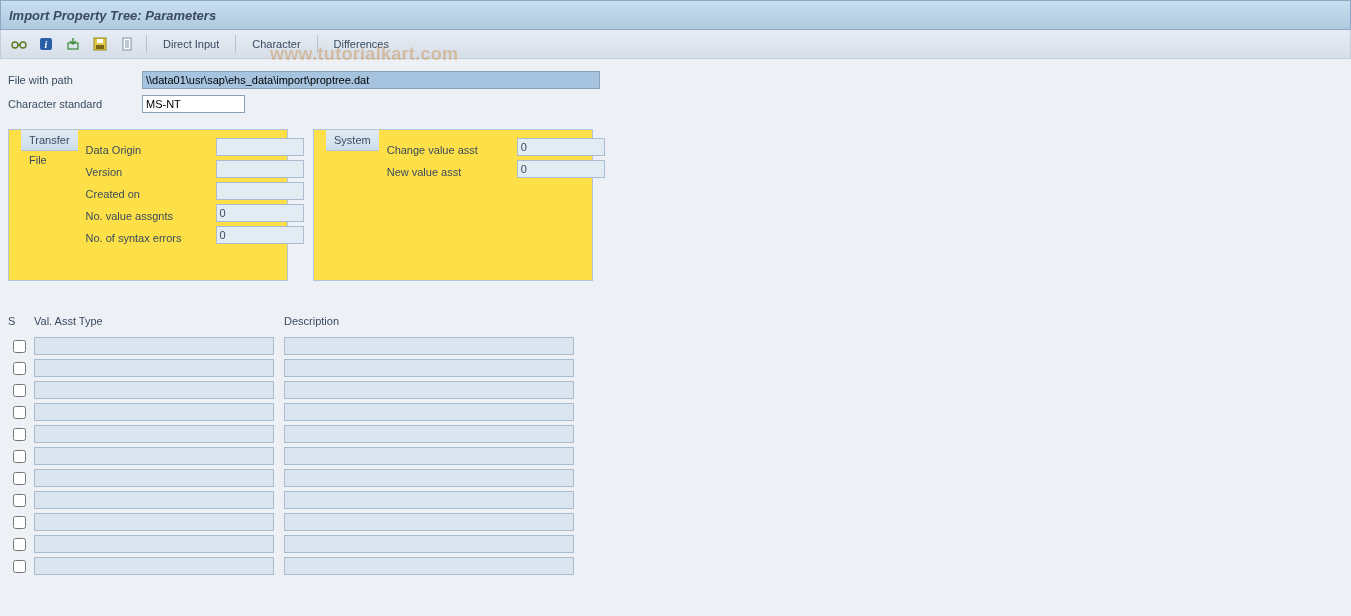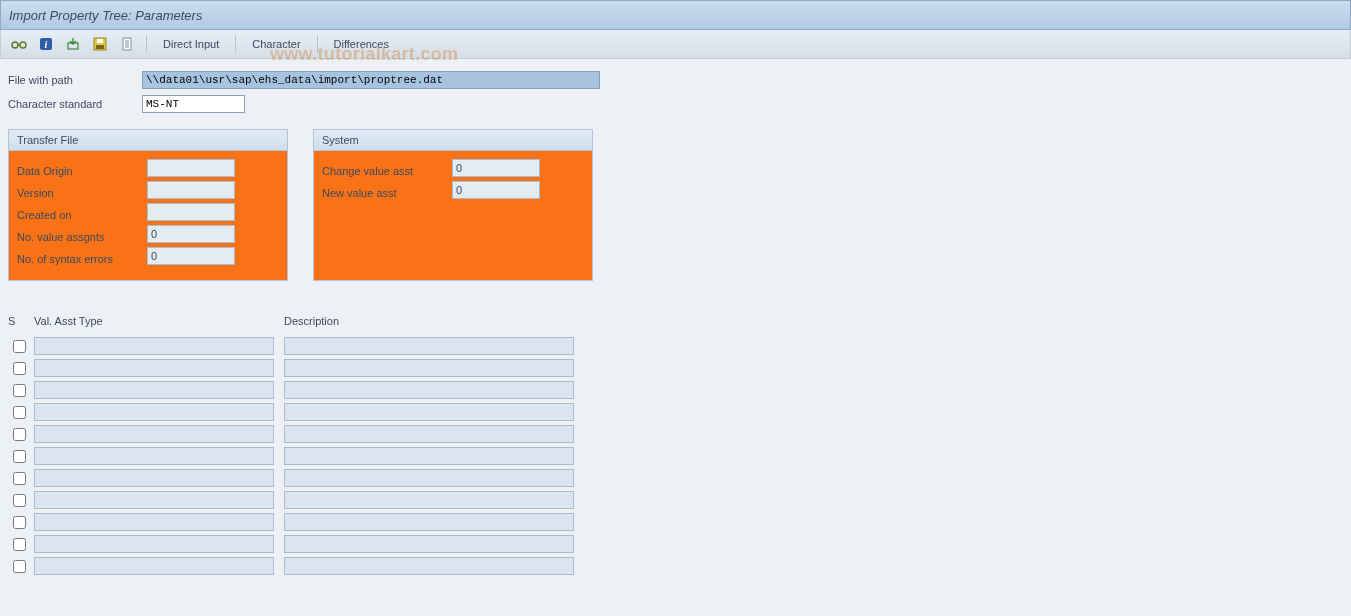--- a/index.html
+++ b/index.html
@@ -15,21 +15,21 @@
     position: relative;
   }
   .title-bar {
     height: 28px;
     background: linear-gradient(#c9dff1, #afc9df);
     border: 1px solid #8fa9c4;
     display: flex;
     align-items: center;
     padding: 0 8px;
     font-size: 13px;
-    font-weight: normal;
+    font-weight: bold;
     font-style: italic;
     color: #3b4b61;
   }
   .toolbar {
     height: 28px;
     background: linear-gradient(#e7edf4, #d6dee8);
     border-left: 1px solid #c5cdd6;
     border-right: 1px solid #c5cdd6;
     border-bottom: 1px solid #c5cdd6;
     display: flex;
@@ -74,40 +74,41 @@
   .lbl {
     width: 134px;
     color: #3a4a60;
   }
   .inp {
     height: 16px;
     line-height: 16px;
     padding: 0 3px;
     border: 1px solid #8aa0b6;
     background: #fff;
-    font-family: Liberation Mono, monospace;
+    font-family: Liberation Sans, sans-serif;
     font-size: 11px;
     color: #000;
   }
   .inp.sel {
     background: #a6c4e0;
   }
 
   .groups {
     display: flex;
     gap: 25px;
     margin: 14px 0 0 8px;
   }
   .group {
-    background: #f97316;
+    background: #fde047;
     border: 1px solid #b2c4d6;
     width: 280px;
     box-sizing: border-box;
     display: flex;
-    flex-direction: column;
+    flex-direction: row;
+    padding-left: 12px;
   }
   .group-title {
     height: 20px;
     line-height: 20px;
     padding: 0 8px;
     border-bottom: 1px solid #b2c4d6;
     background: linear-gradient(#e2ebf4, #cedded);
     color: #3a4a60;
   }
   .group-body {

